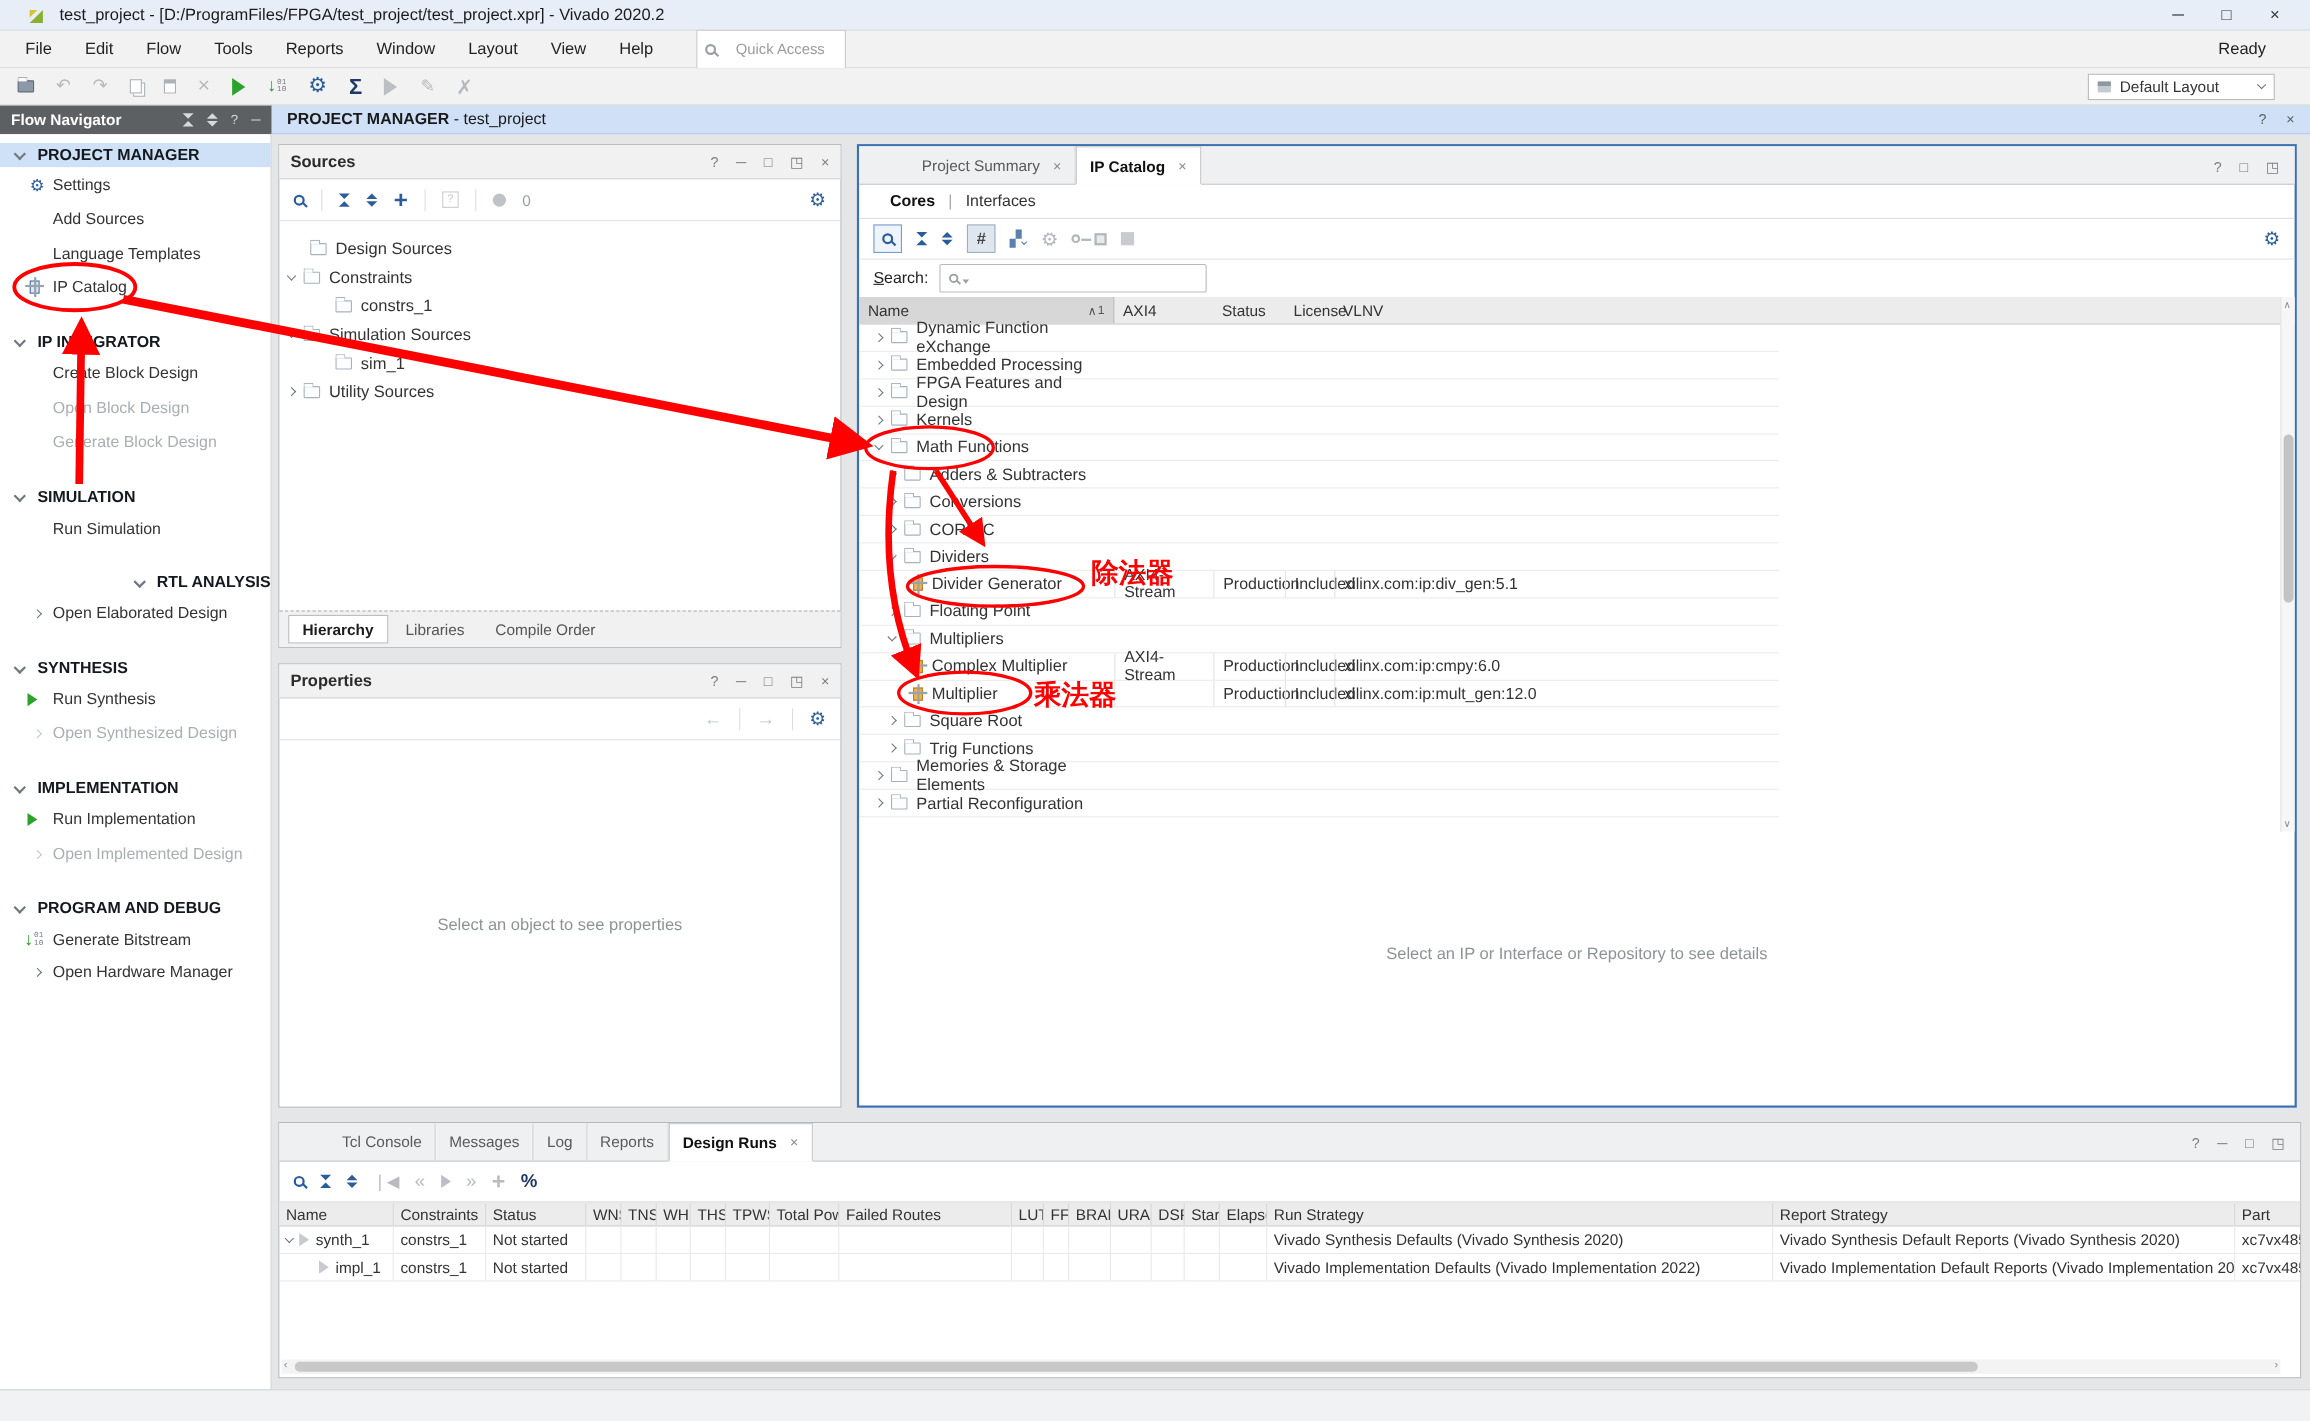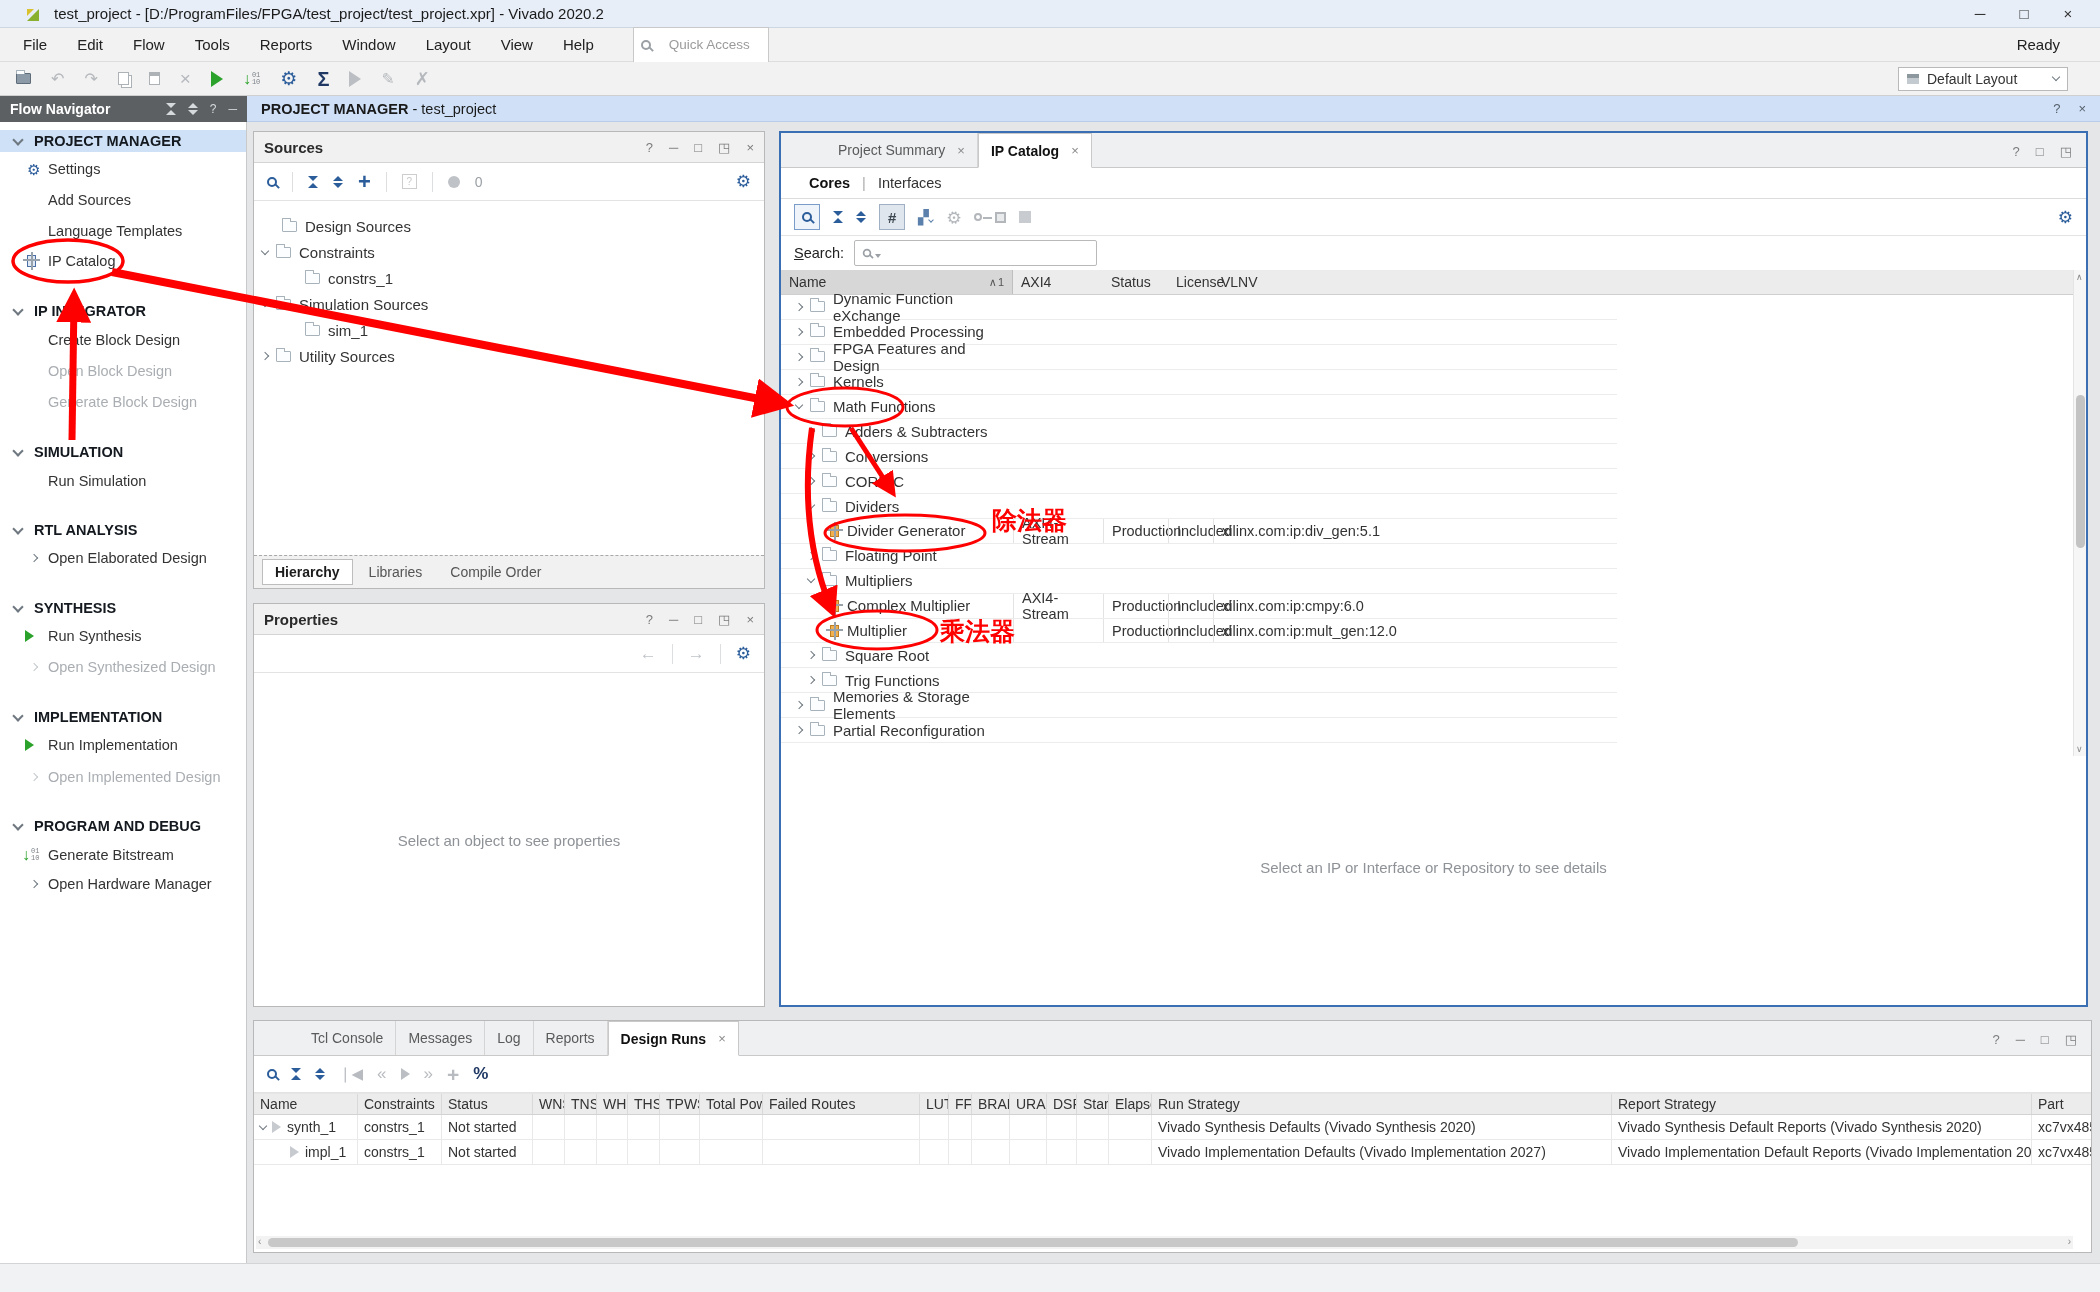--- a/index.html
+++ b/index.html
@@ -253,21 +253,21 @@
     </div>
 
   <div class="row sect" style="top:319px;">
       <span class="chev d"></span>
       <span>SIMULATION</span>
     </div>
   <div class="row item" style="top:348px;">
       <span>Run Simulation</span>
     </div>
 
-  <div class="row sect" style="top:397px;">
+  <div class="row sect" style="top:397px;justify-content:flex-end;">
       <span class="chev d"></span>
       <span>RTL ANALYSIS</span>
     </div>
   <div class="row item" style="top:425px;">
       <span class="chevpos chev r sm"></span>
       <span>Open Elaborated Design</span>
     </div>
 
   <div class="row sect" style="top:475px;">
       <span class="chev d"></span>
@@ -719,21 +719,21 @@
       <div style="width:40px;"></div>
       <div style="width:63px;"></div>
       <div style="width:157px;"></div>
       <div style="width:29px;"></div>
       <div style="width:23px;"></div>
       <div style="width:38px;"></div>
       <div style="width:37px;"></div>
       <div style="width:30px;"></div>
       <div style="width:32px;"></div>
       <div style="width:43px;"></div>
-    <div style="width:460px;">Vivado Implementation Defaults (Vivado Implementation 2027)</div>
+    <div style="width:460px;">Vivado Implementation Defaults (Vivado Implementation 2022)</div>
     <div style="width:420px;">Vivado Implementation Default Reports (Vivado Implementation 2020)</div>
     <div style="width:59px;border-right:none;">xc7vx485t</div>
   </div>
   <div class="hscroll">
     <span class="ar" style="left:2px;">‹</span>
     <div class="thumb"></div>
     <span class="ar" style="right:2px;">›</span>
   </div>
 </div>
 

